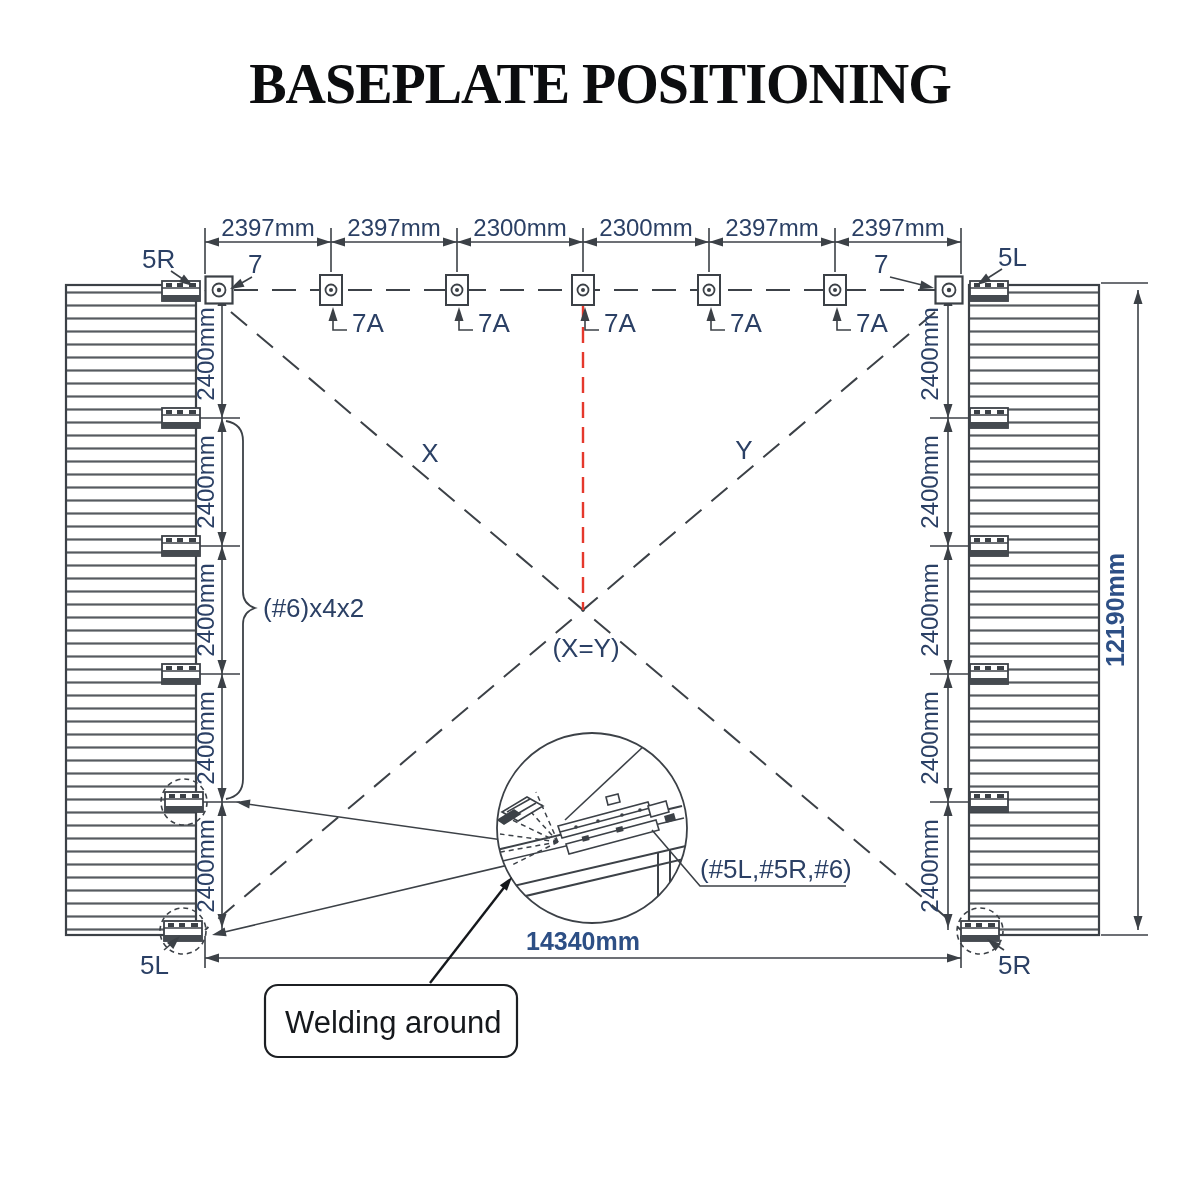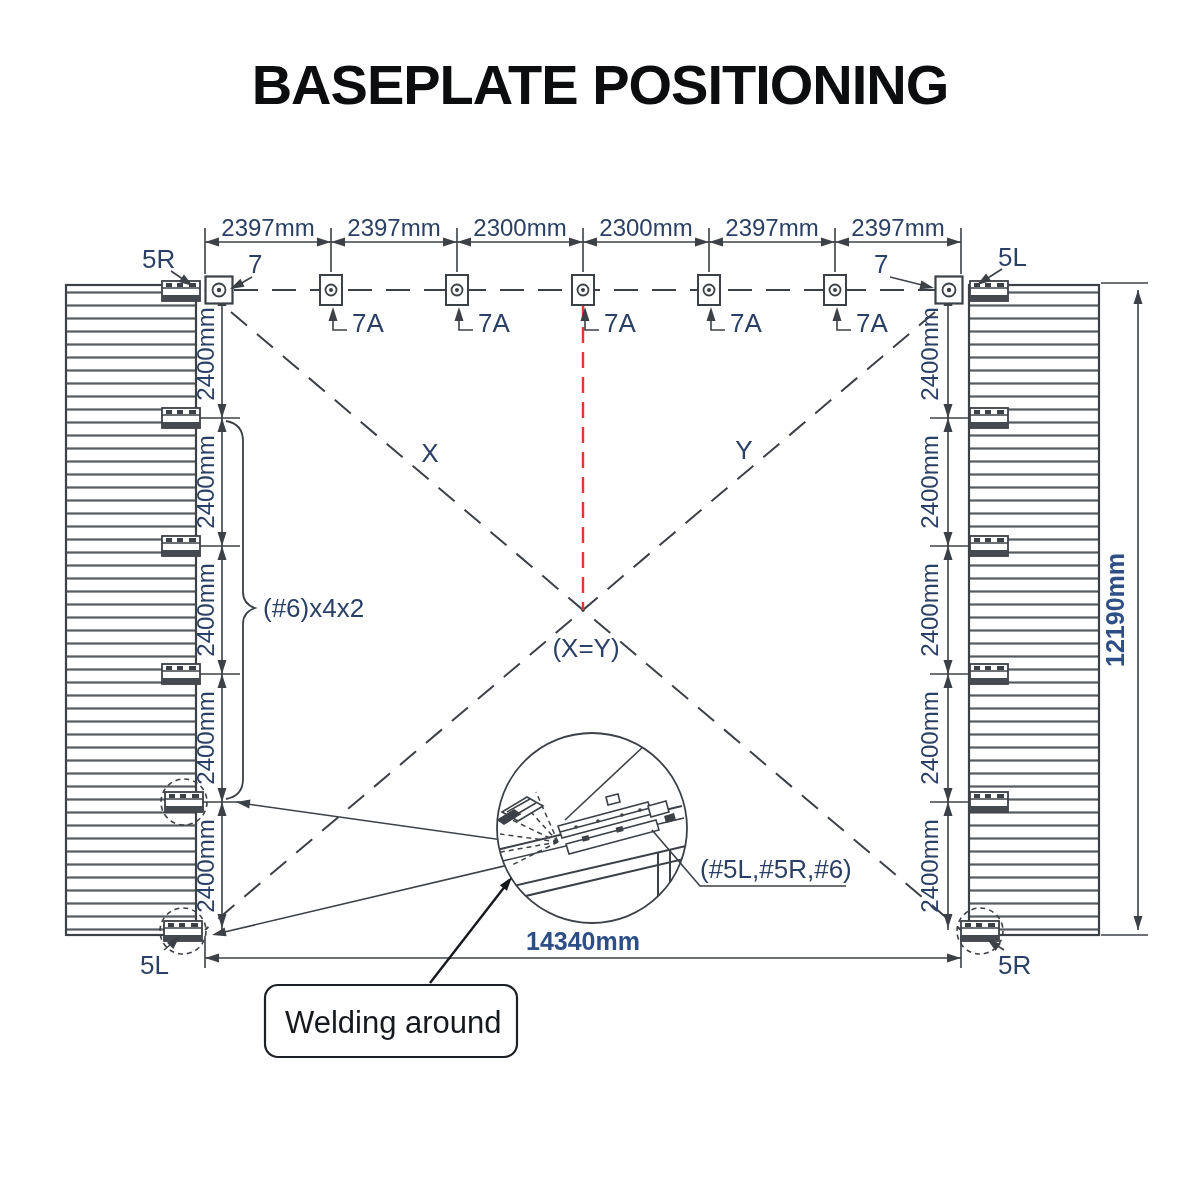--- a/index.html
+++ b/index.html
@@ -1,20 +1,20 @@
 <!DOCTYPE html>
 <html><head>
 <meta charset="utf-8">
 <style>
   html,body{margin:0;padding:0;background:#ffffff;}
   .stage{position:relative;width:1200px;height:1200px;background:#fff;overflow:hidden;
          font-family:"Liberation Sans", sans-serif;}
   .title{position:absolute;left:0;top:52px;width:1200px;margin:0;text-align:center;
          font-size:56px;font-weight:800;letter-spacing:-1px;color:#0c0d0f;
-         font-family:Liberation Sans, sans-serif;}
+         font-family:Liberation Serif, serif;}
   svg{position:absolute;left:0;top:0;}
   svg text{font-family:"Liberation Sans", sans-serif;}
   .dim{font-size:24px;fill:#2b4065;}
   .dimblue{font-size:25px;fill:#2d4f85;font-weight:bold;}
   .part{font-size:26px;fill:#2b4065;}
   .note{font-size:31px;fill:#15181c;}
   .ln{stroke:#3c4147;fill:none;}
   .thin{stroke-width:1.6;}
   .mid{stroke-width:2;}
   .arr{fill:#3c4147;stroke:none;}

